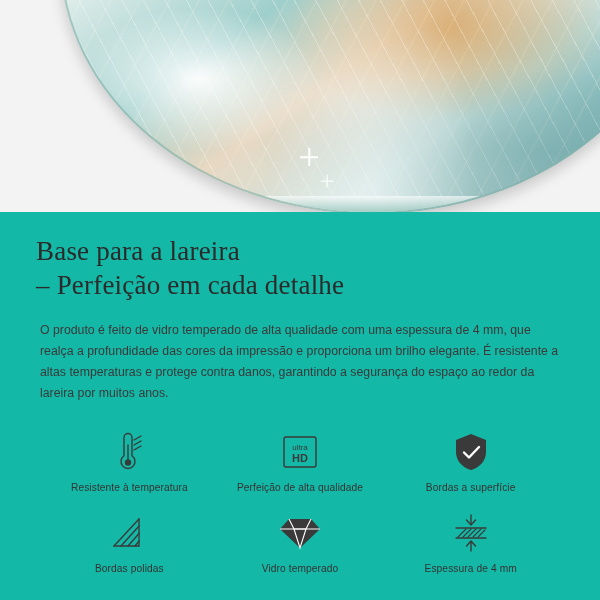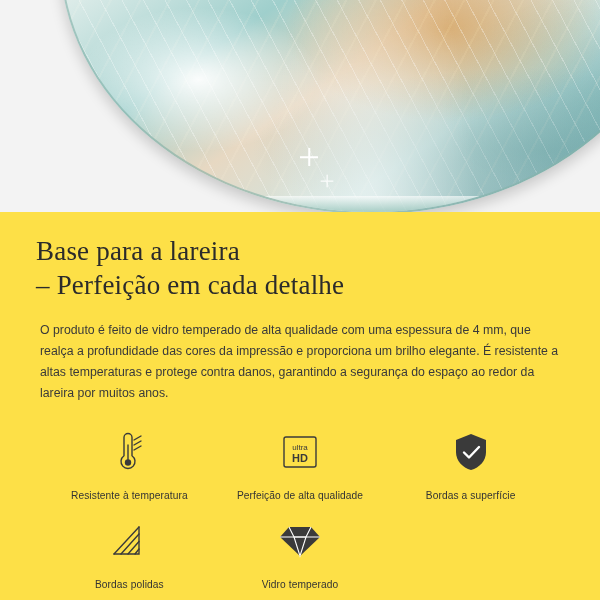--- a/index.html
+++ b/index.html
@@ -10,21 +10,21 @@
     width: 600px;
     height: 600px;
     background: #ffffff;
     font-family: "Liberation Sans", sans-serif;
     overflow: hidden;
   }
   .page {
     position: relative;
     width: 600px;
     height: 600px;
-    background: #fde047;
+    background: #14b8a6;
     box-sizing: border-box;
   }
 
   
   .hero {
     position: relative;
     width: 600px;
     height: 212px;
     overflow: hidden;
     background: #ffffff;
@@ -136,21 +136,21 @@
     align-items: center;
     justify-content: flex-start;
   }
   .feature-icon {
     height: 44px;
     display: flex;
     align-items: center;
     justify-content: flex-start;
   }
   .feature-label {
-    margin-top: 16px;
+    margin-top: 8px;
     font-size: 10.2px;
     color: #333333;
     text-align: center;
     letter-spacing: 0.1px;
   }
   svg { display: block; }
 </style>
 </head>
 <body>
 
@@ -230,16 +230,36 @@
           <svg width="42" height="36" viewBox="0 0 42 36">
             <path d="M10 4 h22 l9 10 -20 19 -20-19z" fill="#3a3a3a"></path>
             <path d="M10 4 l5 10 h12 l5-10" fill="none" stroke="#ffffff" stroke-width="1.1"></path>
             <path d="M1 14 h40" fill="none" stroke="#ffffff" stroke-width="1.1"></path>
             <path d="M15 14 l6 19 6-19" fill="none" stroke="#ffffff" stroke-width="1.1"></path>
           </svg>
         </div>
         <div class="feature-label">Vidro temperado</div>
       </div>
 
+      <div class="feature">
+        <div class="feature-icon">
+          <svg width="46" height="40" viewBox="0 0 46 40" stroke="#3a3a3a" fill="none" stroke-width="1.4" stroke-linecap="round">
+            <line x1="23" y1="2" x2="23" y2="11"></line>
+            <path d="M18.5 7 L23 12 L27.5 7" stroke-linejoin="round"></path>
+            <line x1="8" y1="15" x2="38" y2="15"></line>
+            <line x1="8" y1="25" x2="38" y2="25"></line>
+            <g stroke-width="1.1">
+              <line x1="10" y1="24" x2="18" y2="16"></line>
+              <line x1="15" y1="24" x2="23" y2="16"></line>
+              <line x1="20" y1="24" x2="28" y2="16"></line>
+              <line x1="25" y1="24" x2="33" y2="16"></line>
+              <line x1="30" y1="24" x2="37" y2="17"></line>
+            </g>
+            <line x1="23" y1="38" x2="23" y2="29"></line>
+            <path d="M18.5 33 L23 28 L27.5 33" stroke-linejoin="round"></path>
+          </svg>
+        </div>
+        <div class="feature-label">Espessura de 4 mm</div>
+      </div>
 
     </div>
   </div>
 </div>
 
 </body></html>

